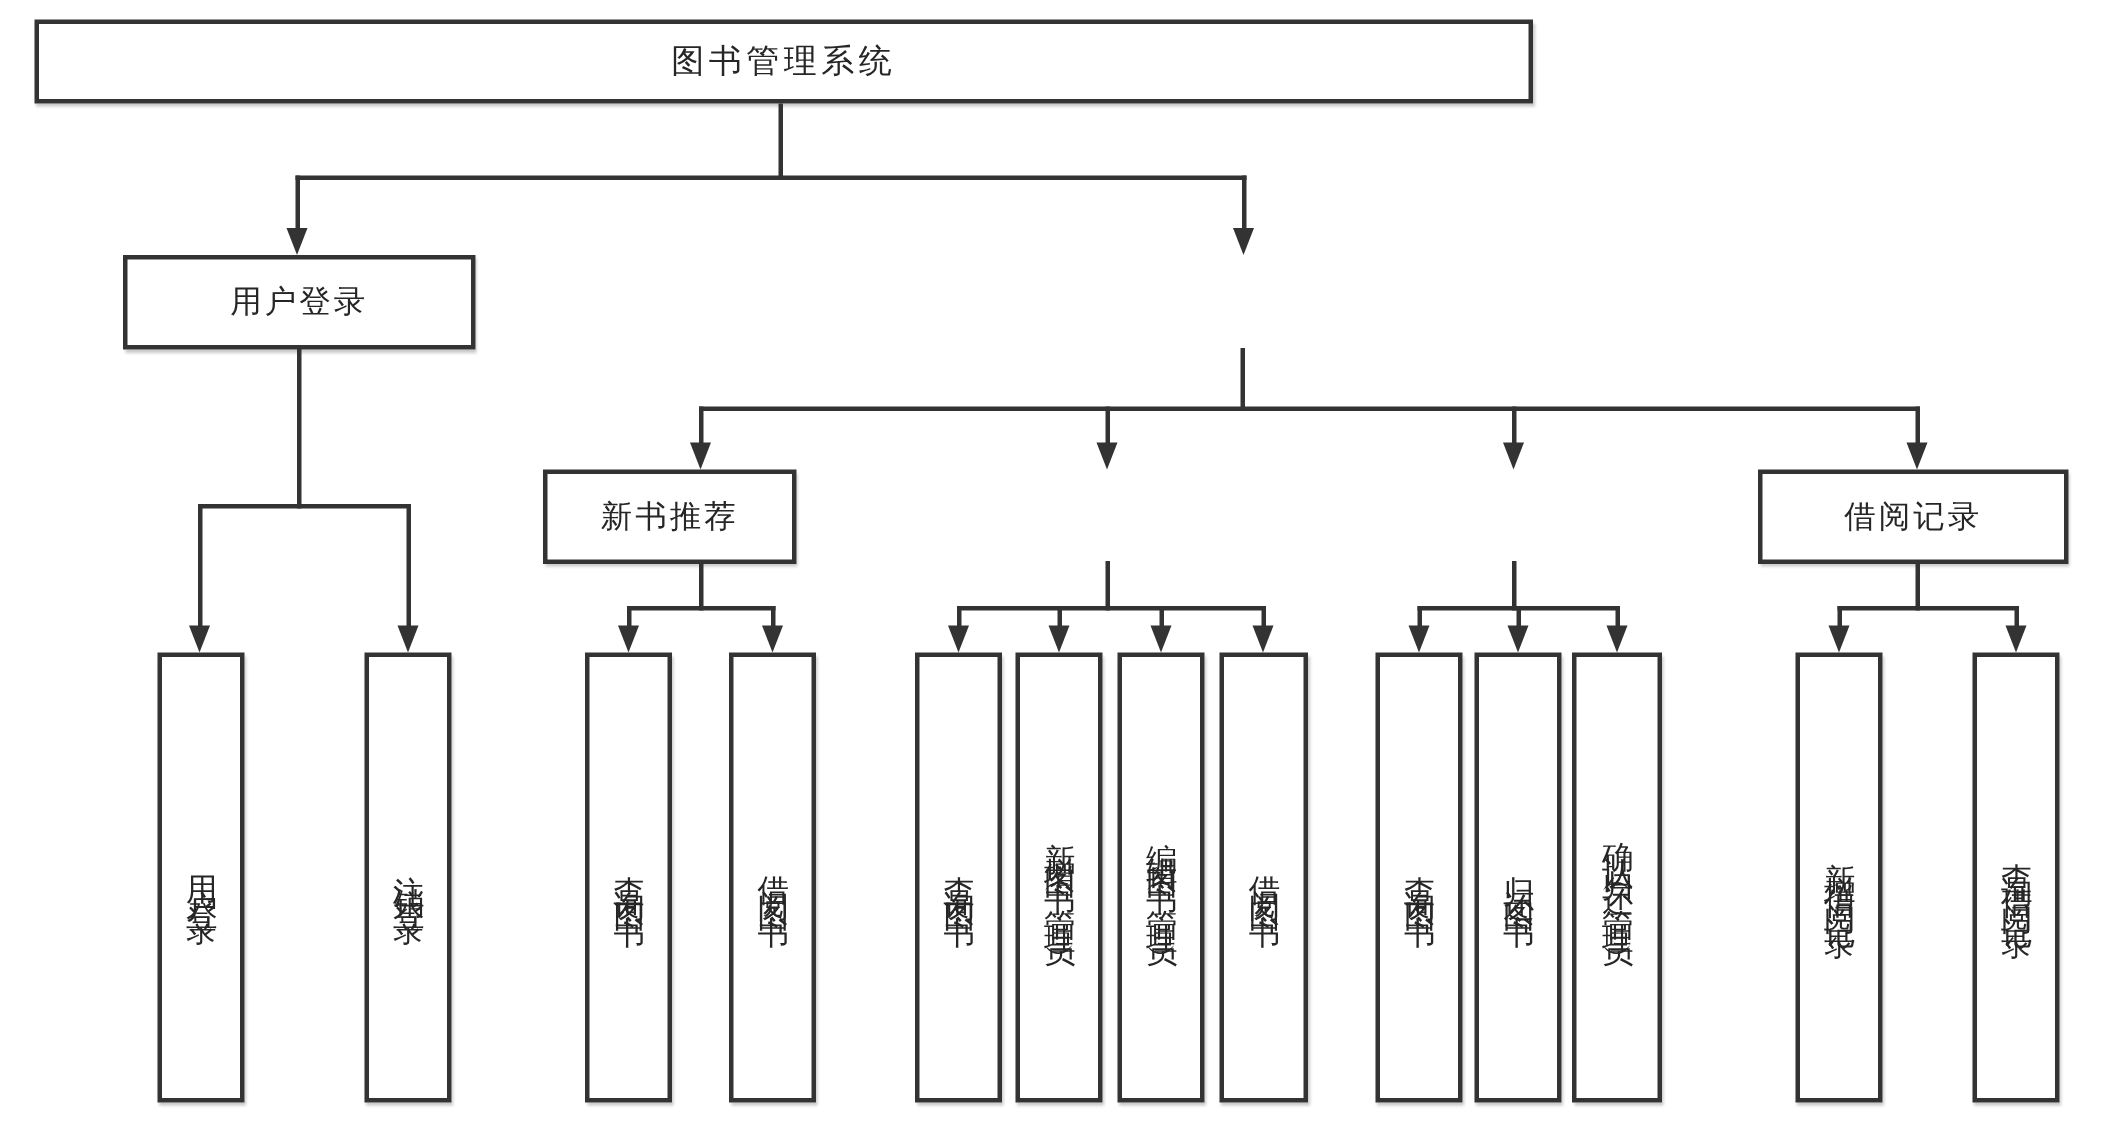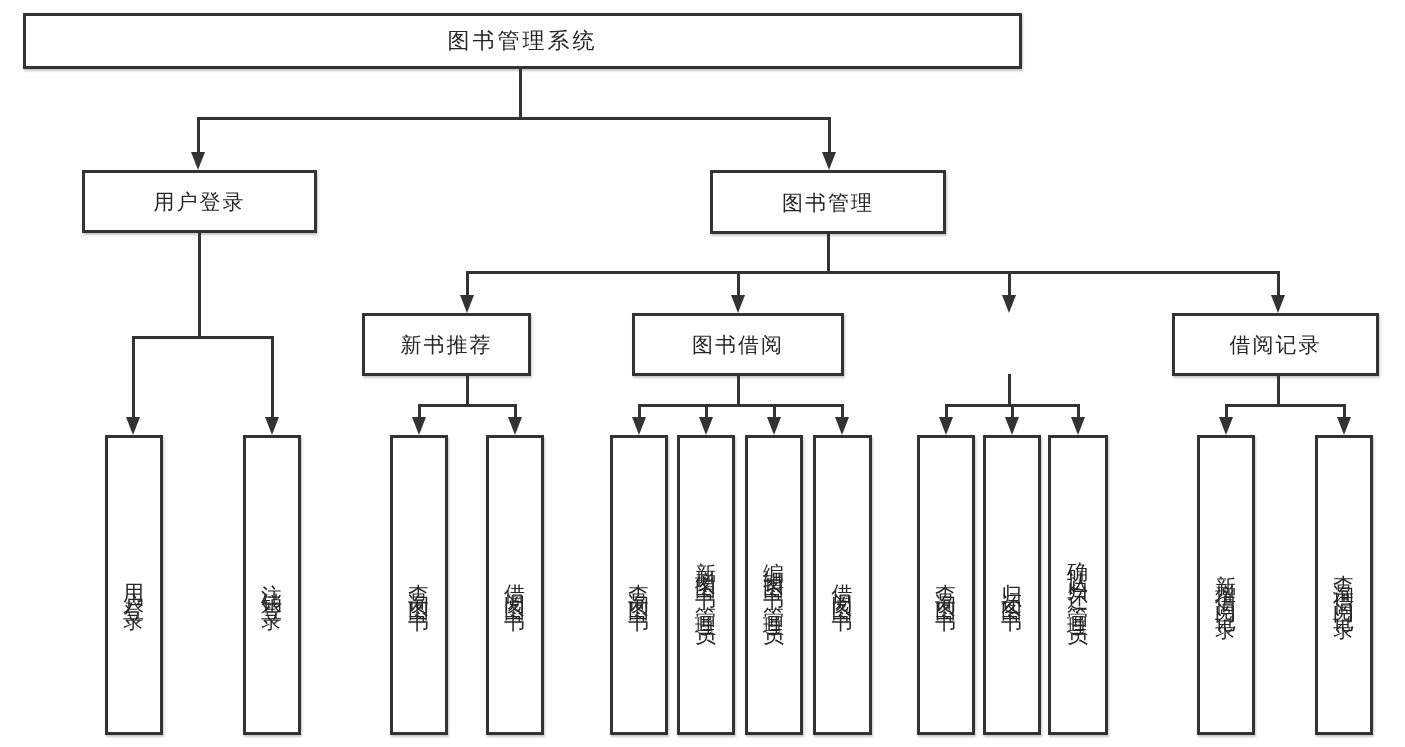--- a/index.html
+++ b/index.html
@@ -7,21 +7,21 @@
     --text:#262626;
     --watermark:#a9a9a9;
     --background:#ffffff;
   }
   html,body{margin:0;padding:0;background:var(--background);}
   .canvas{
     position:relative;
     width:1405px;height:747px;
     background:var(--background);
     overflow:hidden;
-    font-family:Liberation Sans, sans-serif;
+    font-family:Liberation Serif, serif;
   }
   .box{
     position:absolute;
     box-sizing:border-box;
     border:3px solid var(--line);
     background:#ffffff;
     display:flex;align-items:center;justify-content:center;
     box-shadow:1px 2px 2px rgba(0,0,0,0.22);
   }
   .lbl{
@@ -62,31 +62,25 @@
 <div class="canvas">
 
   <div class="box" style="left:23px;top:13px;width:999px;height:56px">
     <span class="lbl root">图书管理系统</span>
   </div>
 
   <div class="box" style="left:82px;top:170px;width:235px;height:63px">
     <span class="lbl">用户登录</span>
   </div>
 
-  <div class="box" style="left:710px;top:170px;width:236px;height:64px">
-    <span class="lbl">图书管理</span>
-  </div>
 
   <div class="box" style="left:362px;top:313px;width:169px;height:63px">
     <span class="lbl">新书推荐</span>
   </div>
 
-  <div class="box" style="left:632px;top:313px;width:212px;height:63px">
-    <span class="lbl">图书借阅</span>
-  </div>
 
 
   <div class="box" style="left:1172px;top:313px;width:207px;height:63px">
     <span class="lbl">借阅记录</span>
   </div>
 
   <div class="box leaf" style="left:105px;top:435px;width:58px;height:300px">
     <span class="vlbl">用户登录</span>
   </div>
   <div class="box leaf" style="left:243px;top:435px;width:58px;height:300px">

